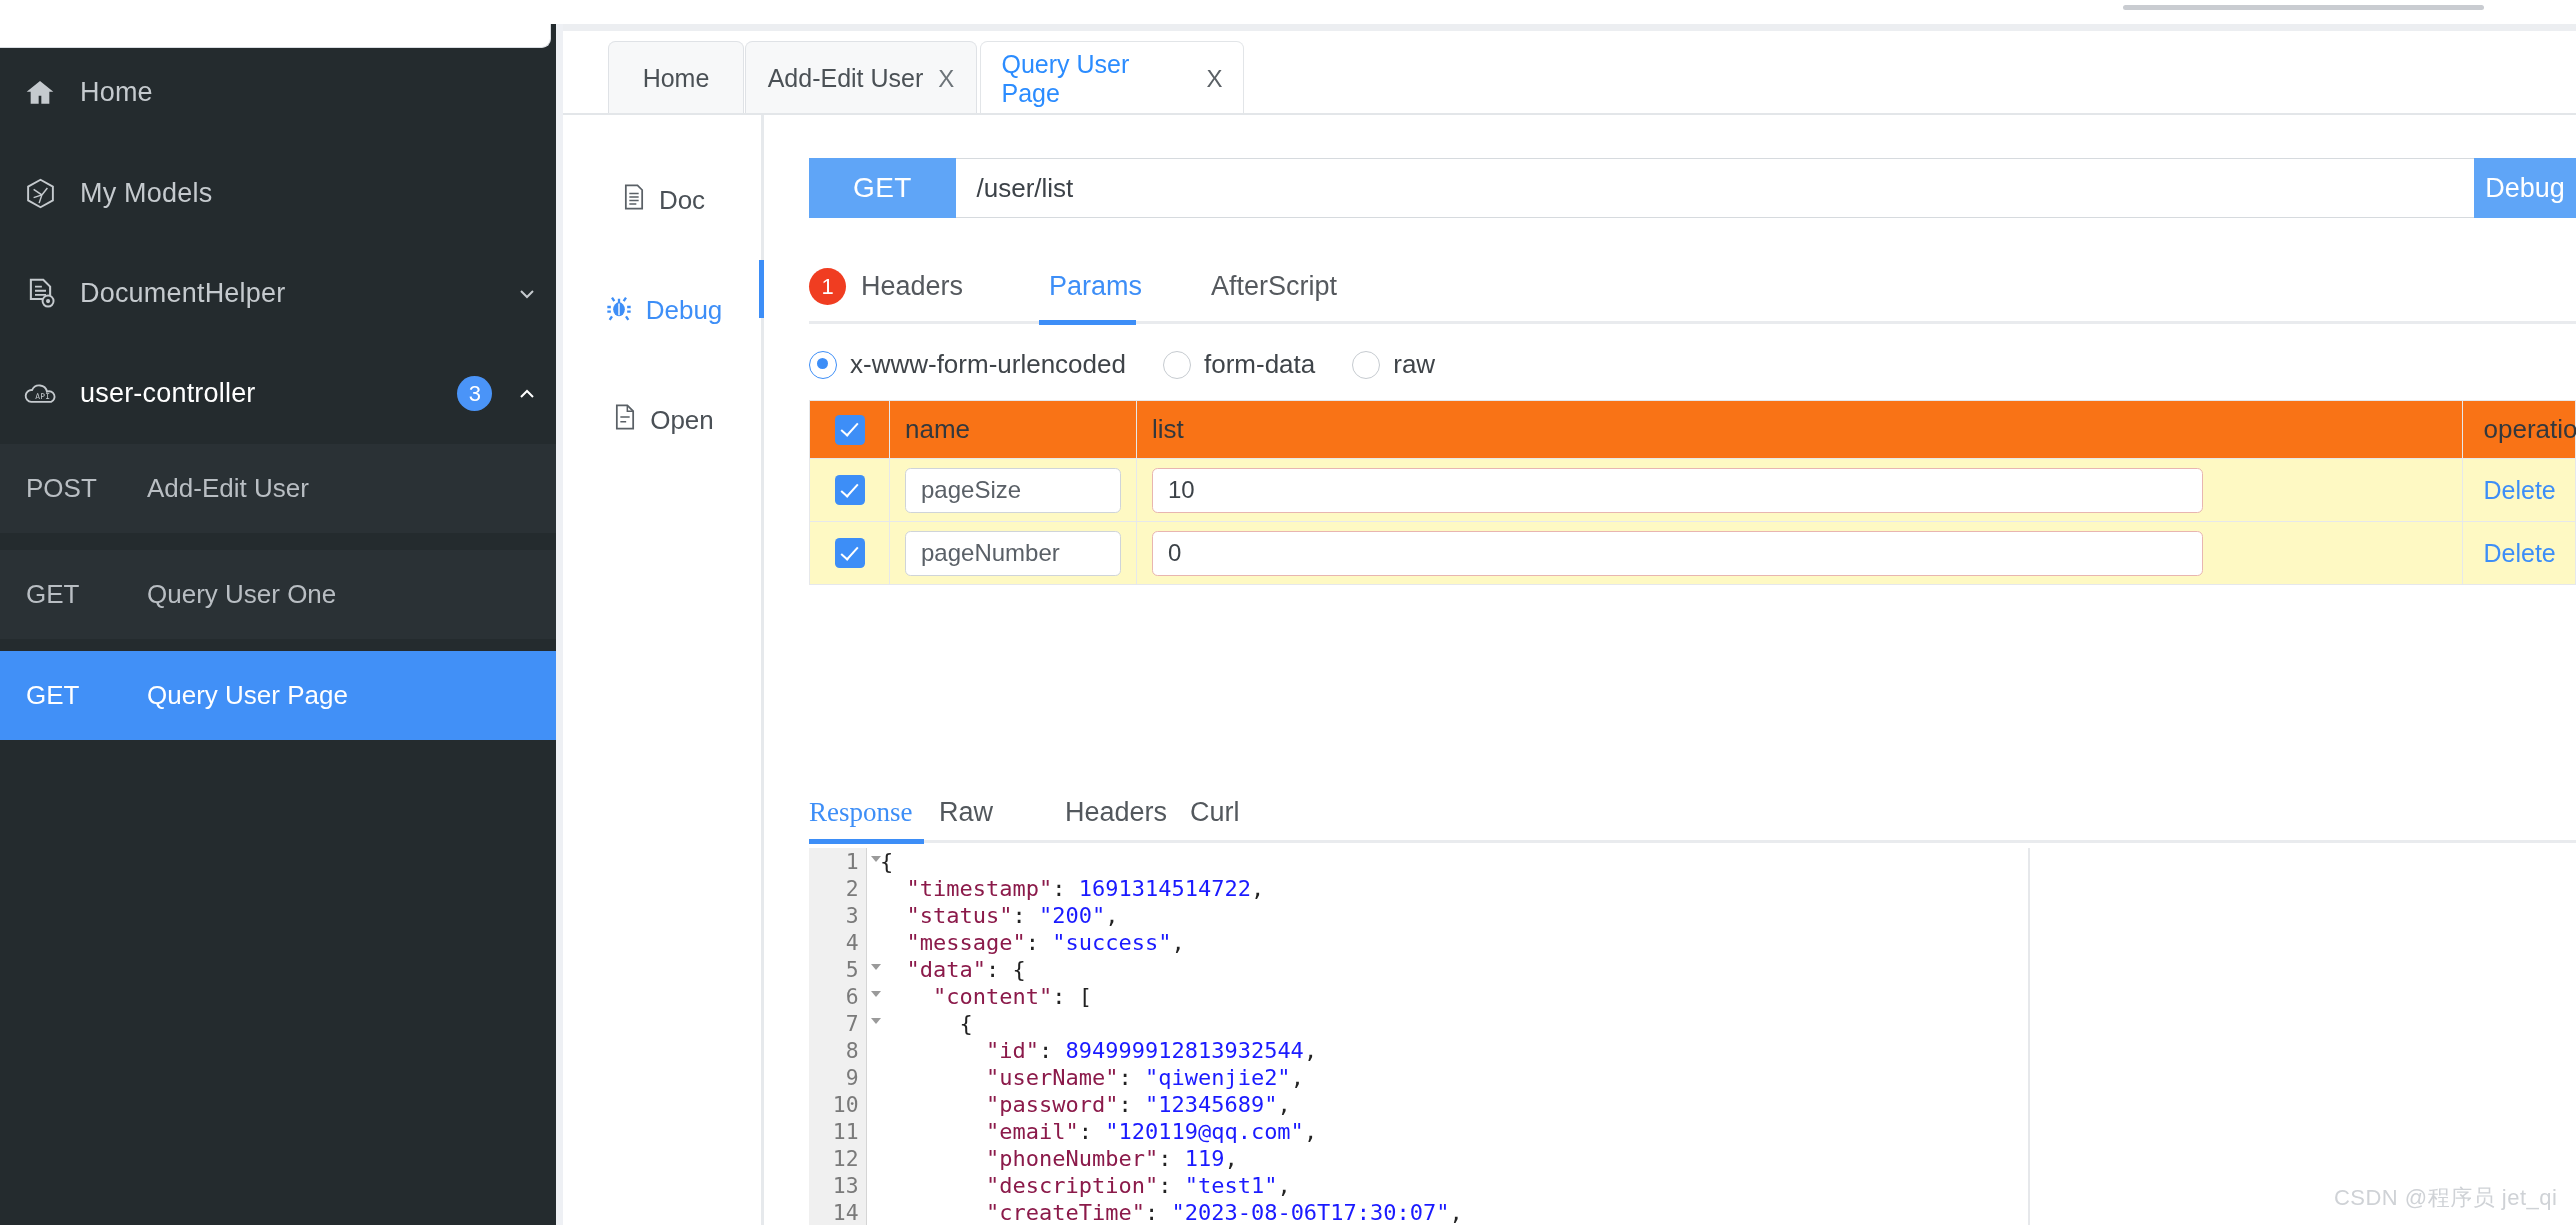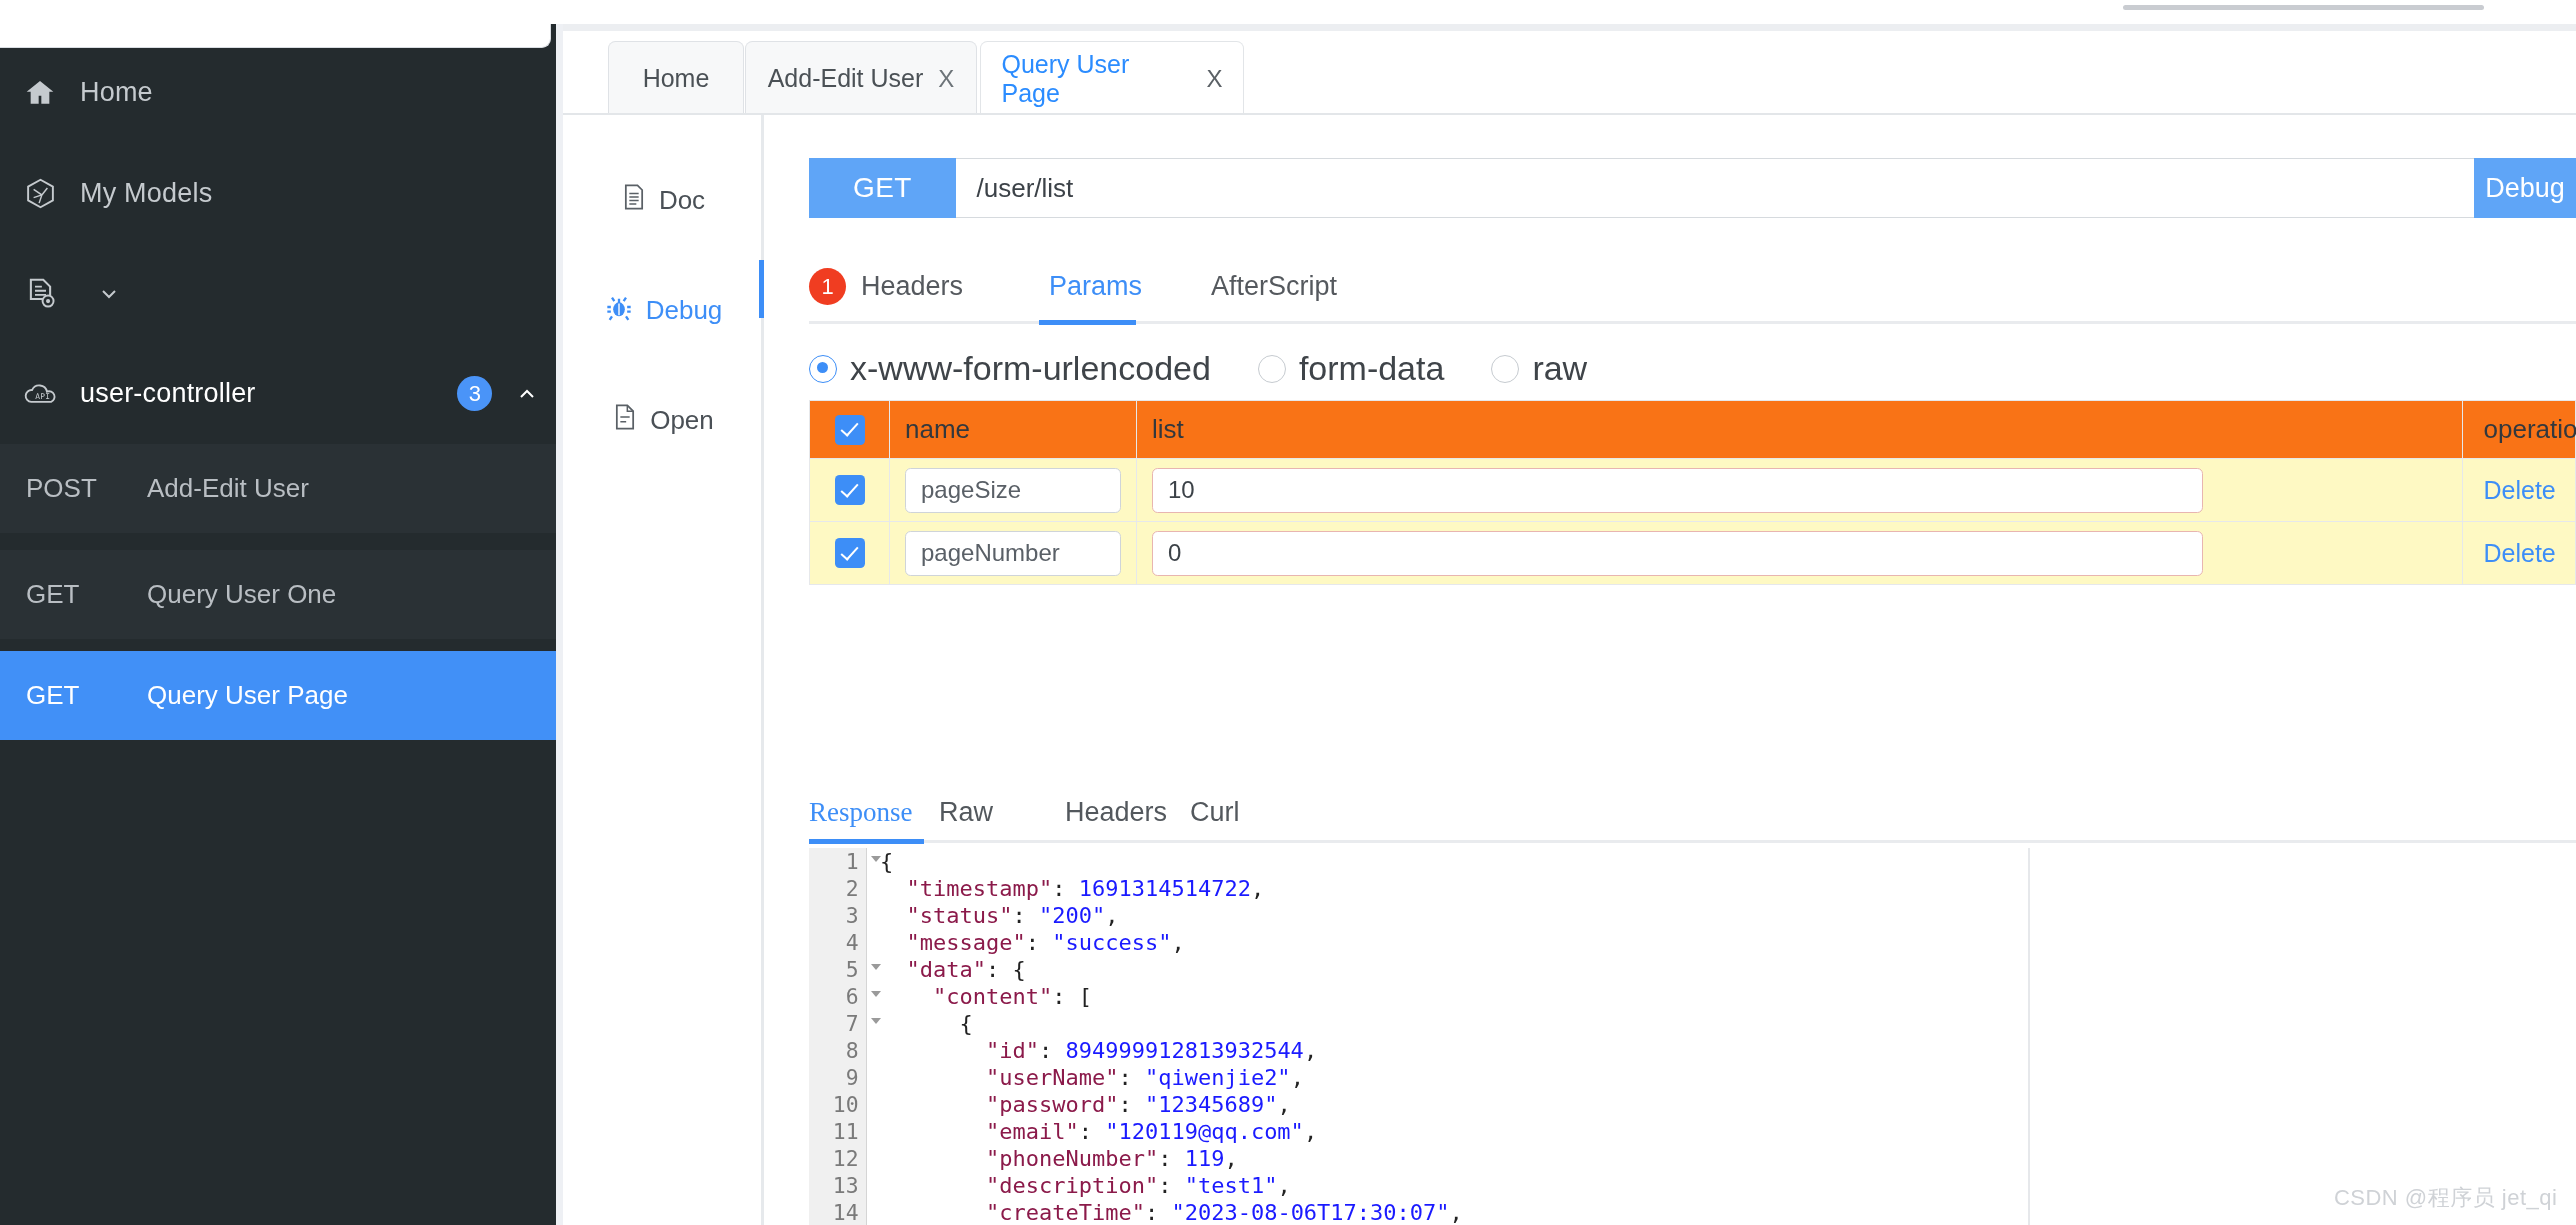--- a/index.html
+++ b/index.html
@@ -106,21 +106,21 @@
   .req-tab.active { color: #3d8ef7; }
   .req-badge {
     width: 37px; height: 37px; border-radius: 50%; background: #f03d21;
     color: #fff; font-size: 22px; display: flex; align-items: center; justify-content: center;
     margin-right: 15px;
   }
   .req-tabs-line { position: absolute; left: 45px; top: 206px; width: 1767px; height: 2.8px; background: #e9ebee; }
   .req-tabs-active-bar { position: absolute; top: 205px; height: 4.6px; background: #3d8ef7; }
 
   
-  .radio-row { position: absolute; left: 45px; top: 234px; display: flex; align-items: center; gap: 10px; font-size: 34px; color: #3f4449; }
+  .radio-row { position: absolute; left: 45px; top: 234px; display: flex; align-items: center; gap: 0; font-size: 26px; color: #3f4449; }
   .radio-opt { display: flex; align-items: center; margin-right: 37px; }
   .radio-dot {
     width: 28px; height: 28px; border-radius: 50%; border: 1.9px solid #c6cbd0;
     margin-right: 13px; position: relative; background:#fff;
   }
   .radio-opt.on .radio-dot { border-color: #3d8ef7; }
   .radio-opt.on .radio-dot::after {
     content:''; position:absolute; left:6.5px; top:6.5px; width:11px; height:11px;
     border-radius:50%; background:#3d8ef7;
   }
@@ -217,20 +217,21 @@
 
     <div class="nav-item" style="top:225px;">
       <span class="ico">
         <svg width="33" height="33" viewBox="0 0 24 24">
           <path fill="none" stroke="#c5cace" stroke-width="1.5" d="M5 2h9l5 5v9H5z"></path>
           <path stroke="#c5cace" stroke-width="1.4" d="M8 7h5M8 10h8M8 13h8"></path>
           <circle cx="17.5" cy="17.5" r="4" fill="#242b2e" stroke="#c5cace" stroke-width="1.4"></circle>
           <circle cx="17.5" cy="17.5" r="1.5" fill="#c5cace"></circle>
         </svg>
       </span>
+      <span class="lbl">DocumentHelper</span>
       <span class="chev">
         <svg width="24" height="24" viewBox="0 0 24 24">
             <path fill="none" stroke="#c5cace" stroke-width="2" d="M6 9l6 6 6-6"></path>
           </svg>
       </span>
     </div>
 
     <div class="nav-item active-group" style="top:325px;">
       <span class="ico">
         <svg width="37" height="32" viewBox="0 0 28 20" style="font-size:29px">

